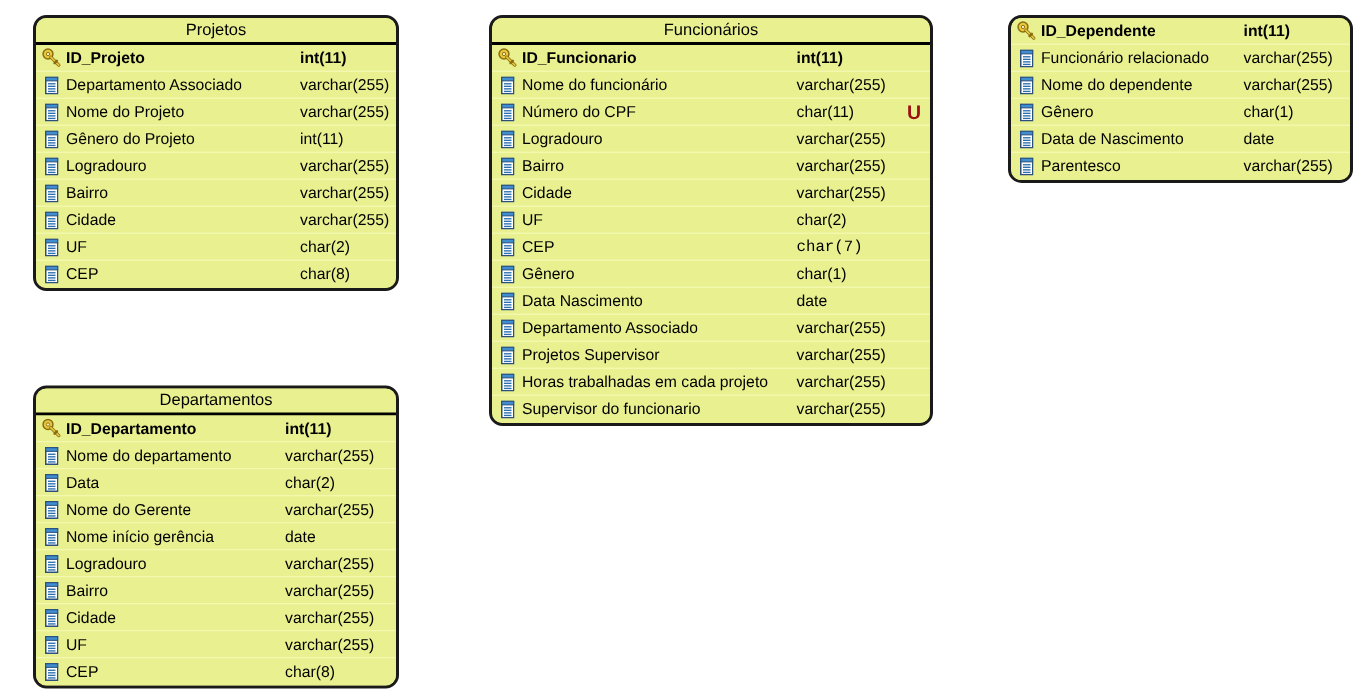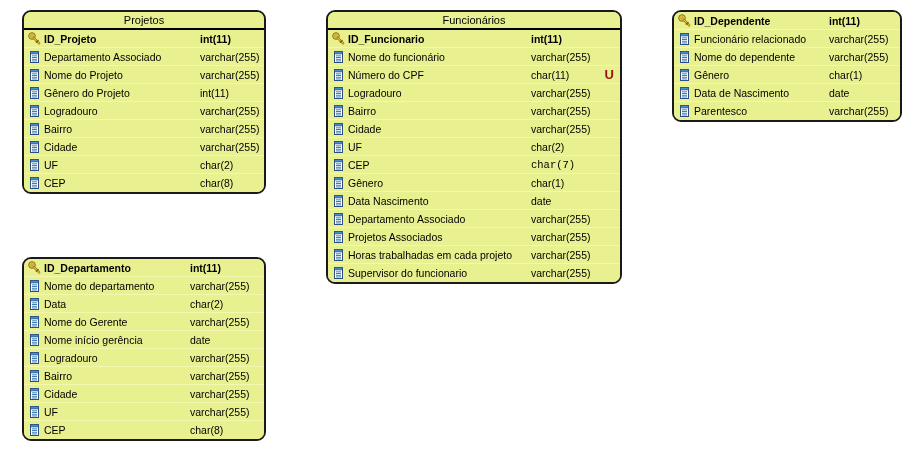--- a/index.html
+++ b/index.html
@@ -395,21 +395,21 @@
           <span class="icon-cell">
             <svg class="col-icon" viewBox="0 0 9 12" xmlns="http://www.w3.org/2000/svg">
               <rect x="0.5" y="0.5" width="8" height="11" fill="#ffffff" stroke="#2b4f7e" stroke-width="1"></rect>
               <rect x="0.5" y="0.5" width="8" height="2.4" fill="#3f8fd0" stroke="#2b4f7e" stroke-width="0.7"></rect>
               <rect x="2" y="4.4" width="5" height="0.9" fill="#2b6fb0"></rect>
               <rect x="2" y="6.1" width="5" height="0.9" fill="#2b6fb0"></rect>
               <rect x="2" y="7.8" width="5" height="0.9" fill="#2b6fb0"></rect>
               <rect x="2" y="9.5" width="5" height="0.9" fill="#2b6fb0"></rect>
             </svg>
           </span>
-          <span class="col-name">Projetos Associados</span>
+          <span class="col-name">Projetos Supervisor</span>
           <span class="col-type" style="left: 203px;">varchar(255)</span>
         </div>
         <div class="row">
           <span class="icon-cell">
             <svg class="col-icon" viewBox="0 0 9 12" xmlns="http://www.w3.org/2000/svg">
               <rect x="0.5" y="0.5" width="8" height="11" fill="#ffffff" stroke="#2b4f7e" stroke-width="1"></rect>
               <rect x="0.5" y="0.5" width="8" height="2.4" fill="#3f8fd0" stroke="#2b4f7e" stroke-width="0.7"></rect>
               <rect x="2" y="4.4" width="5" height="0.9" fill="#2b6fb0"></rect>
               <rect x="2" y="6.1" width="5" height="0.9" fill="#2b6fb0"></rect>
               <rect x="2" y="7.8" width="5" height="0.9" fill="#2b6fb0"></rect>
@@ -516,20 +516,21 @@
               <rect x="2" y="7.8" width="5" height="0.9" fill="#2b6fb0"></rect>
               <rect x="2" y="9.5" width="5" height="0.9" fill="#2b6fb0"></rect>
             </svg>
           </span>
           <span class="col-name">Parentesco</span>
           <span class="col-type" style="left: 155px;">varchar(255)</span>
         </div>
       </div>
     </div>
     <div class="entity" style="left: 22px; top: 257px; width: 244px;">
+      <div class="entity-header">Departamentos</div>
       <div class="rows">
         <div class="row pk">
           <span class="icon-cell">
             <svg class="key-icon" viewBox="0 0 13 13" xmlns="http://www.w3.org/2000/svg">
               <circle cx="4" cy="4" r="3.3" fill="#e8c73a" stroke="#8a6d12" stroke-width="1"></circle>
               <circle cx="4" cy="4" r="1.1" fill="#f7f0c0" stroke="#8a6d12" stroke-width="0.6"></circle>
               <path d="M5.9 6.1 L11.2 11.4" stroke="#8a6d12" stroke-width="2.2" stroke-linecap="round"></path>
               <path d="M5.9 6.1 L11.2 11.4" stroke="#e8c73a" stroke-width="1.1" stroke-linecap="round"></path>
               <path d="M8.4 10.1 L9.9 8.6" stroke="#8a6d12" stroke-width="1.7" stroke-linecap="round"></path>
             </svg>

